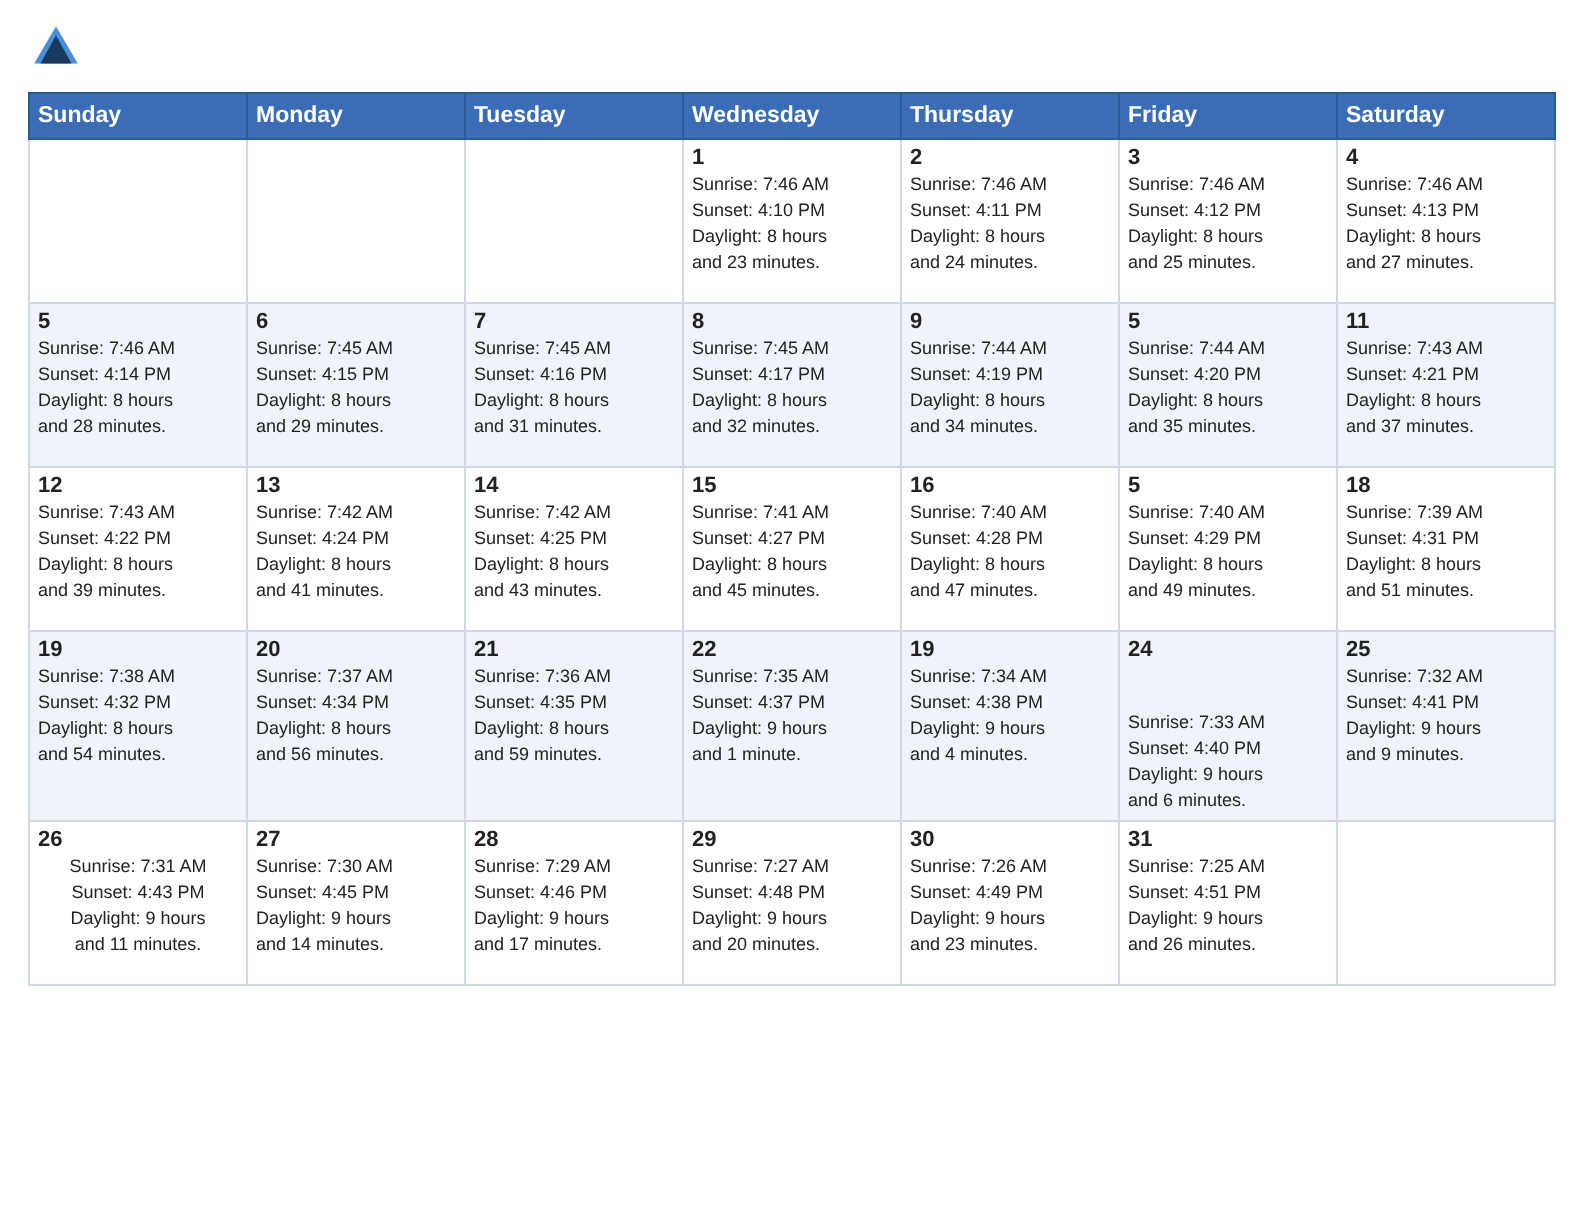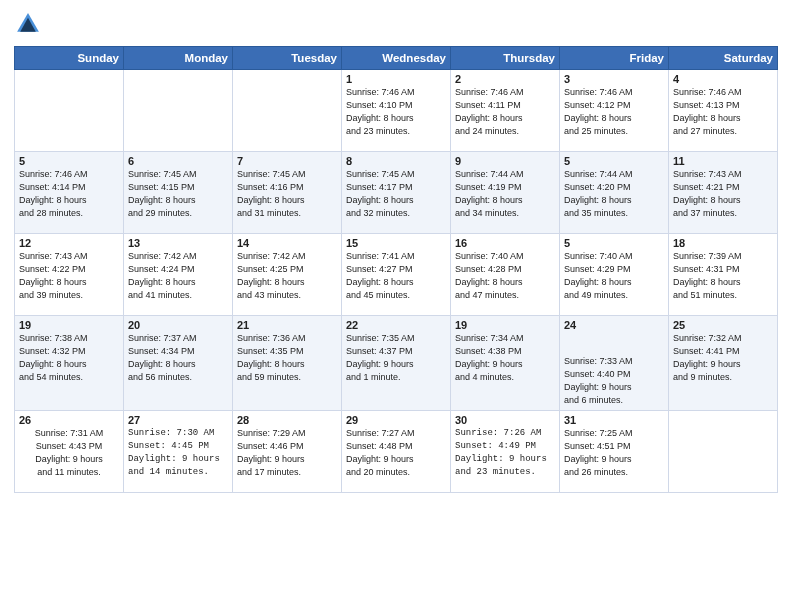--- a/index.html
+++ b/index.html
@@ -57,21 +57,21 @@
       width: 100%;
       border-collapse: collapse;
     }
     .calendar thead tr th {
       background: #3a6db5;
       color: #fff;
       font-size: 11.5px;
       font-weight: bold;
       padding: 5px 4px;
       border: 1px solid #2a5a9a;
-      text-align: right;
+      text-align: left;
     }
     .calendar tbody tr td {
       border: 1px solid #d0d8e8;
       vertical-align: top;
       padding: 3px 4px;
       font-size: 9.5px;
       color: #222;
       width: calc(100% / 7);
       background: #fff;
       min-height: 70px;
@@ -319,42 +319,42 @@
         <tr>
           <td>
             <div class="day-number">26</div>
             <div class="day-info" style="white-space: pre-line; text-align: center;">Sunrise: 7:31 AM
 Sunset: 4:43 PM
 Daylight: 9 hours
 and 11 minutes.</div>
           </td>
           <td>
             <div class="day-number">27</div>
-            <div class="day-info" style="white-space: pre-line; font-family: Liberation Mono, monospace;">Sunrise: 7:30 AM
+            <div class="day-info" style="white-space: pre-line;">Sunrise: 7:30 AM
 Sunset: 4:45 PM
 Daylight: 9 hours
 and 14 minutes.</div>
           </td>
           <td>
             <div class="day-number">28</div>
             <div class="day-info" style="white-space: pre-line;">Sunrise: 7:29 AM
 Sunset: 4:46 PM
 Daylight: 9 hours
 and 17 minutes.</div>
           </td>
           <td>
             <div class="day-number">29</div>
             <div class="day-info" style="white-space: pre-line;">Sunrise: 7:27 AM
 Sunset: 4:48 PM
 Daylight: 9 hours
 and 20 minutes.</div>
           </td>
           <td>
             <div class="day-number">30</div>
-            <div class="day-info" style="white-space: pre-line; font-family: Liberation Mono, monospace;">Sunrise: 7:26 AM
+            <div class="day-info" style="white-space: pre-line;">Sunrise: 7:26 AM
 Sunset: 4:49 PM
 Daylight: 9 hours
 and 23 minutes.</div>
           </td>
           <td>
             <div class="day-number">31</div>
             <div class="day-info" style="white-space: pre-line;">Sunrise: 7:25 AM
 Sunset: 4:51 PM
 Daylight: 9 hours
 and 26 minutes.</div>

